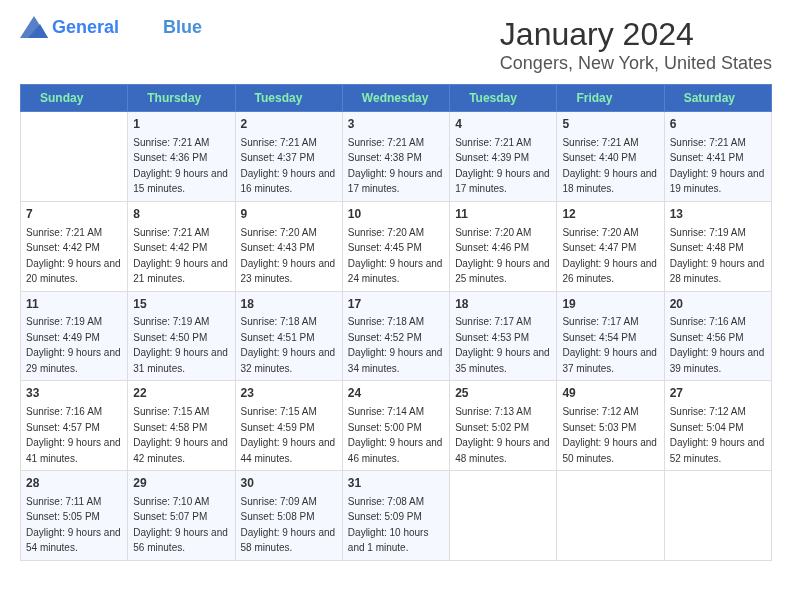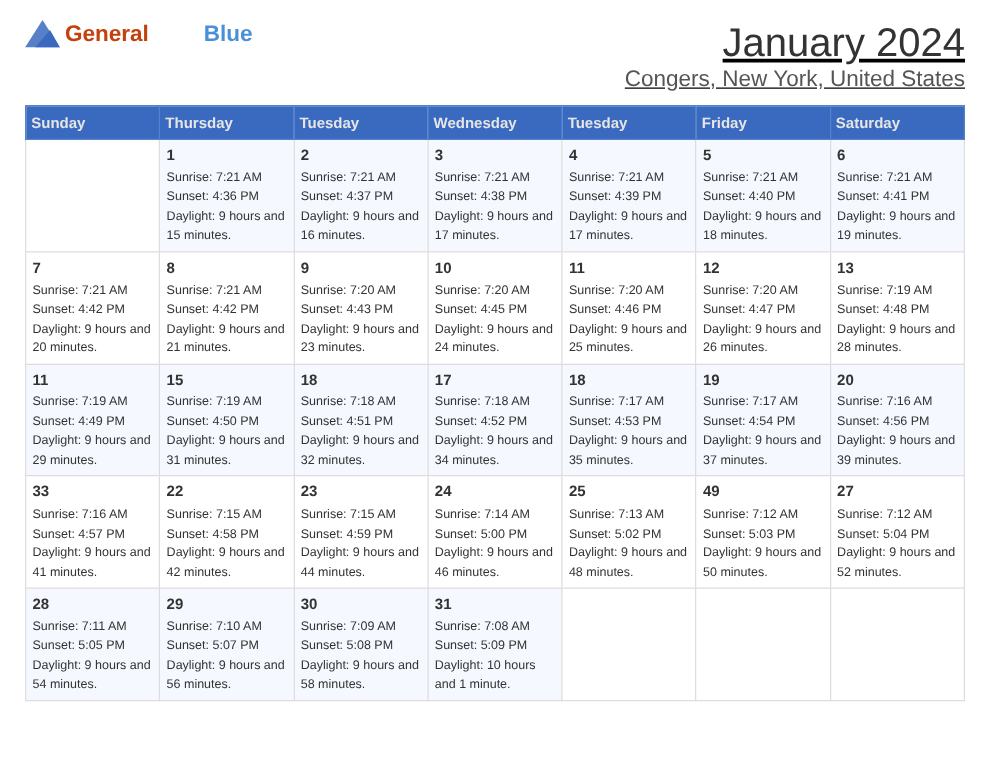--- a/index.html
+++ b/index.html
@@ -17,55 +17,54 @@
       margin-bottom: 10px;
     }
     .logo {
       display: flex;
       align-items: center;
       gap: 4px;
     }
     .logo-text-general {
       font-size: 18px;
       font-weight: bold;
-      color: #c2410c;
+      color: #3b82f6;
       margin-top: 14px;
     }
     .logo-text-blue {
       font-size: 18px;
       font-weight: bold;
       color: #4a90d9;
       padding-left: 44px;
     }
     .logo-icon {
       width: 28px;
       height: 22px;
     }
     .title-section {
-      text-align: right;
-      text-decoration: underline;
+      text-align: left;
     }
     .calendar-title {
       font-size: 32px;
       font-weight: normal;
       color: #333;
     }
     .calendar-subtitle {
       font-size: 18px;
       color: #555;
     }
     table {
       width: 100%;
       border-collapse: collapse;
       font-size: 11px;
     }
     thead tr th {
       background-color: #3a6abf;
-      color: #e5e5e5;
-      padding: 6px 4px;
+      color: #86efac;
+      padding: 6px 19px;
       text-align: left;
       font-size: 12px;
       font-weight: bold;
       border: 1px solid #5580cc;
     }
     tbody tr td {
       vertical-align: top;
       padding: 4px 5px;
       border: 1px solid #ddd;
       min-height: 70px;

